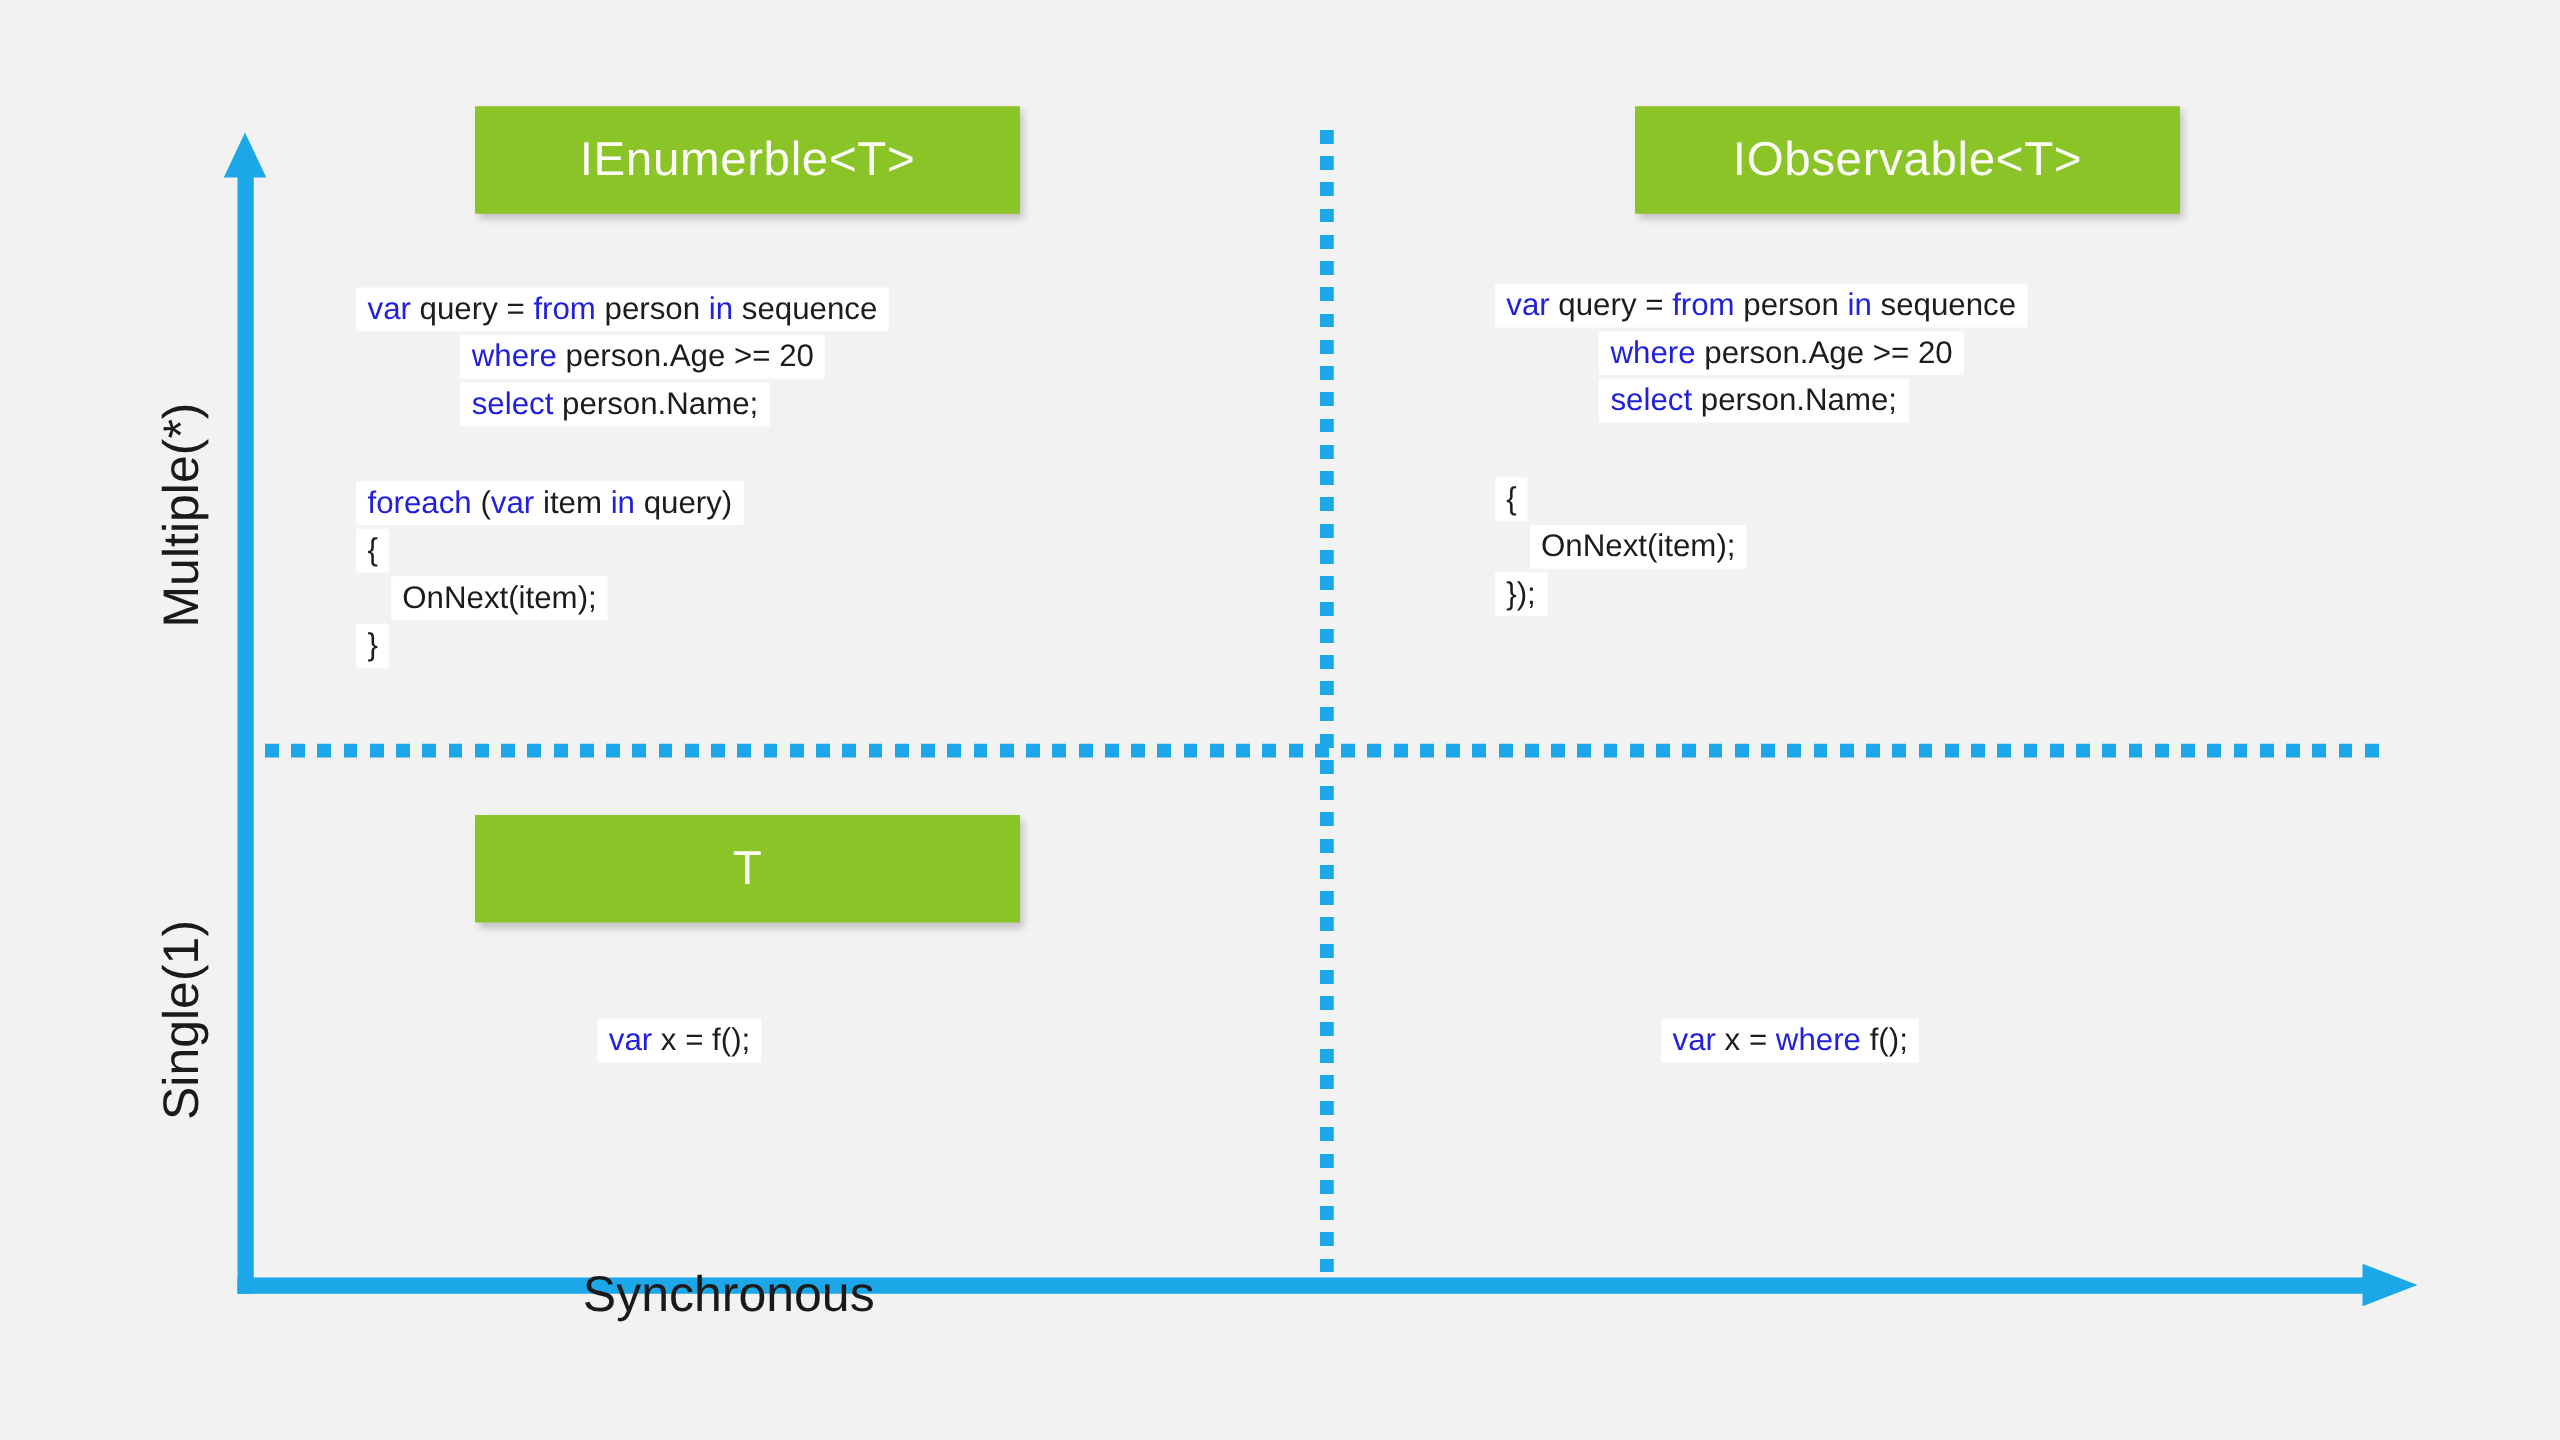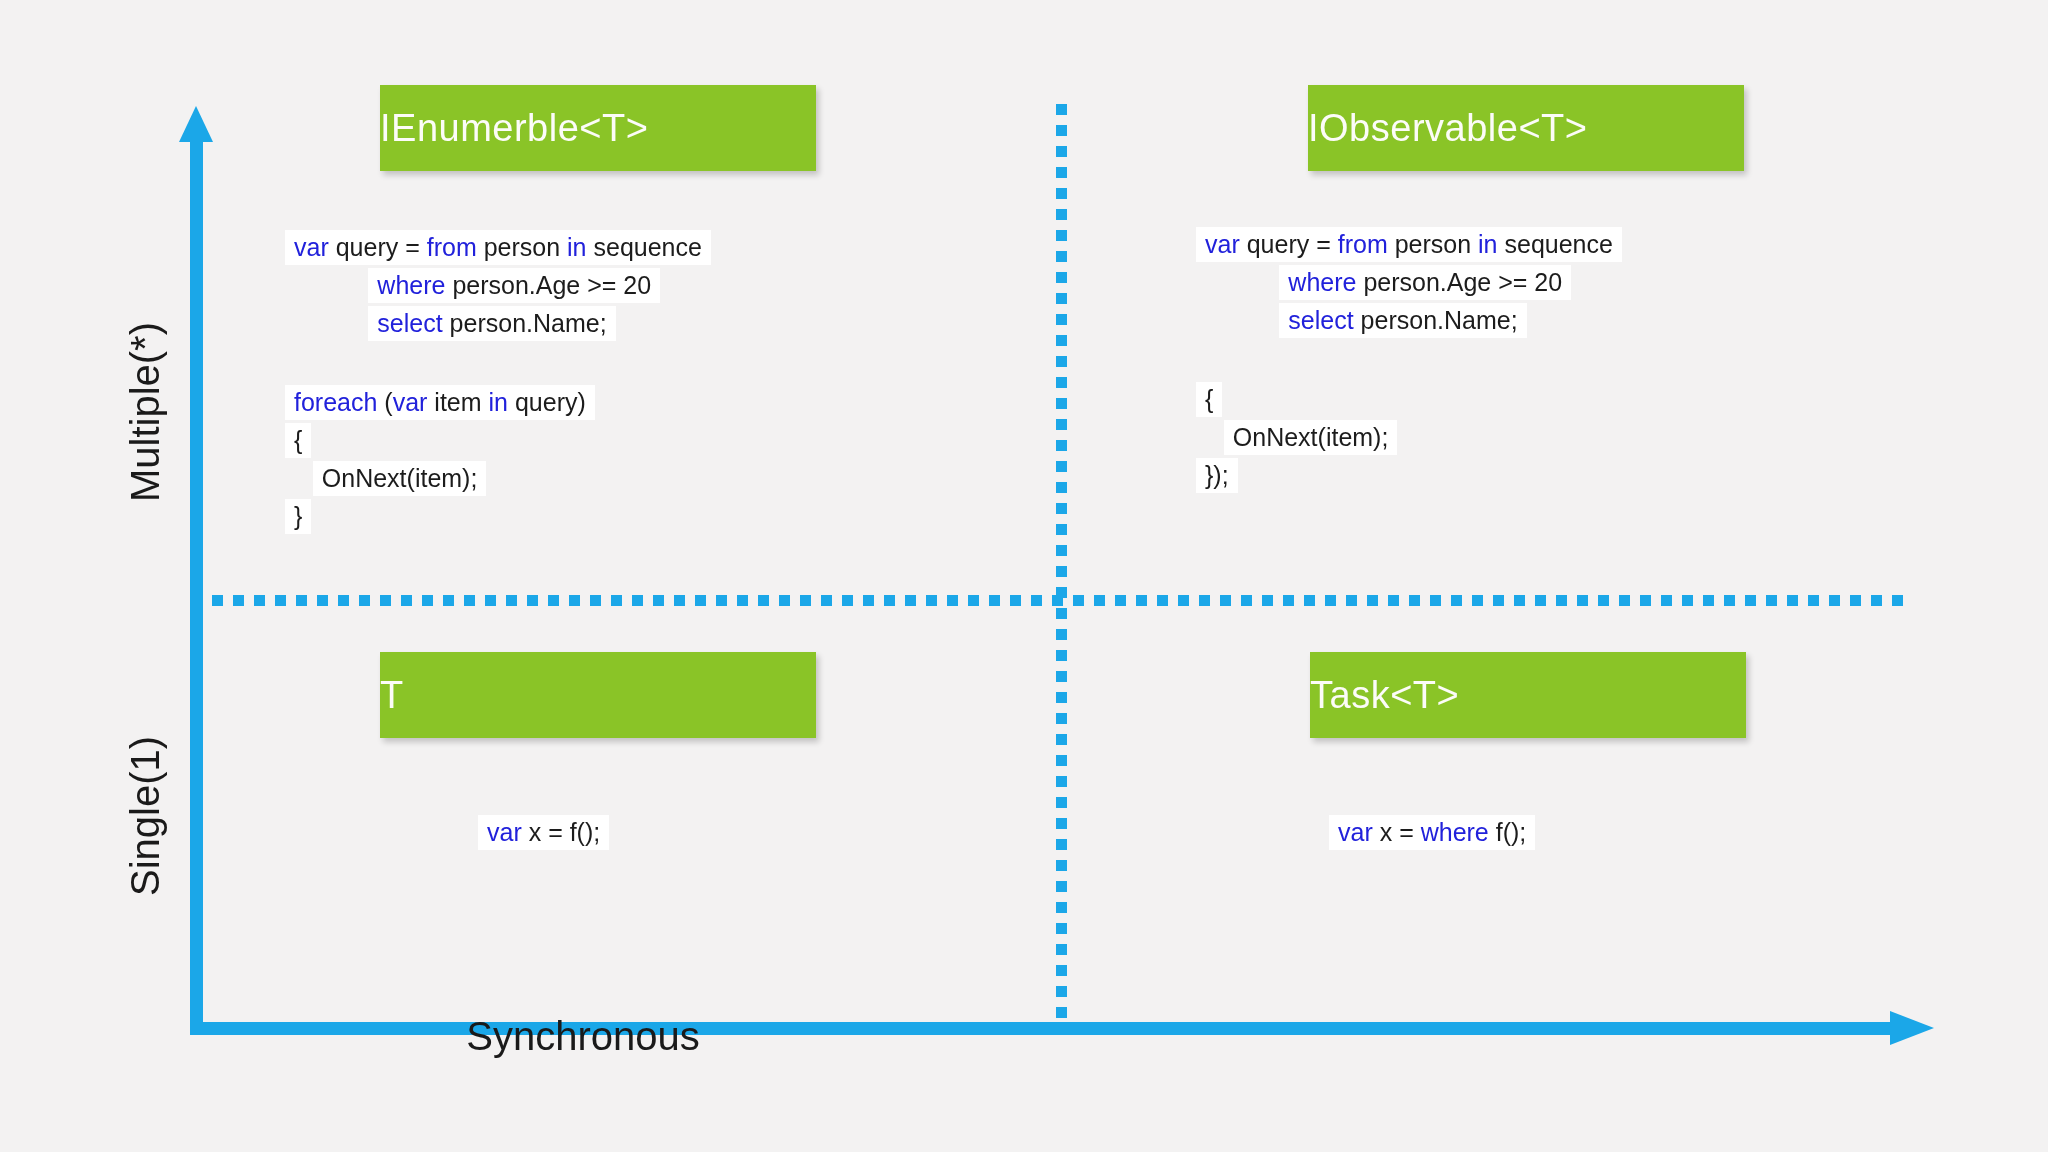--- a/index.html
+++ b/index.html
@@ -26,21 +26,21 @@
       var(--axis_blue, #1BA7E8) 0px, var(--axis_blue, #1BA7E8) 11px,
       transparent 11px, transparent 21px); }
   .hdots { position:absolute; left:212px; top:595px; width:1698px; height:11px;
     background: repeating-linear-gradient(to right,
       var(--axis_blue, #1BA7E8) 0px, var(--axis_blue, #1BA7E8) 11px,
       transparent 11px, transparent 21px); }
   
   .gbox { position:absolute; width:436px; height:86px;
     background: var(--box_green, #8AC427);
     color: var(--box_text, #FCFCF8);
-    display:flex; align-items:center; justify-content:flex-start;
+    display:flex; align-items:center; justify-content:center;
     font-size:38px; font-weight:300; letter-spacing:0.5px;
     box-shadow: 3px 4px 6px rgba(0,0,0,0.20); }
   .gbox.tl { left:380px;  top:85px; }
   .gbox.tr { left:1308px; top:85px; }
   .gbox.bl { left:380px;  top:652px; }
   .gbox.br { left:1310px; top:652px; }
   
   .code { position:absolute; font-family:Liberation Sans, sans-serif;
     font-size:25px; color: var(--code_text, #1C1C1C); }
   .code-line { height:38px; display:flex; align-items:center; white-space:pre; }
@@ -78,23 +78,20 @@
 
   <div class="gbox tl">
     <span>IEnumerble&lt;T&gt;</span>
   </div>
   <div class="gbox tr">
     <span>IObservable&lt;T&gt;</span>
   </div>
   <div class="gbox bl">
     <span>T</span>
   </div>
-  <div class="gbox br">
-    <span>Task&lt;T&gt;</span>
-  </div>
 
   <div class="code tl1">
       <div class="code-line"><span class="linebg"><span class="kw">var</span><span> query = </span><span class="kw">from</span><span> person </span><span class="kw">in</span><span> sequence</span></span></div>
       <div class="code-line"><span class="indent">            </span><span class="linebg"><span class="kw">where</span><span> person.Age &gt;= 20</span></span></div>
       <div class="code-line"><span class="indent">            </span><span class="linebg"><span class="kw">select</span><span> person.Name;</span></span></div>
     </div>
   <div class="code tl2">
       <div class="code-line"><span class="linebg"><span class="kw">foreach</span><span> (</span><span class="kw">var</span><span> item </span><span class="kw">in</span><span> query)</span></span></div>
       <div class="code-line"><span class="linebg"><span>{</span></span></div>
       <div class="code-line"><span class="indent">    </span><span class="linebg"><span>OnNext(item);</span></span></div>

